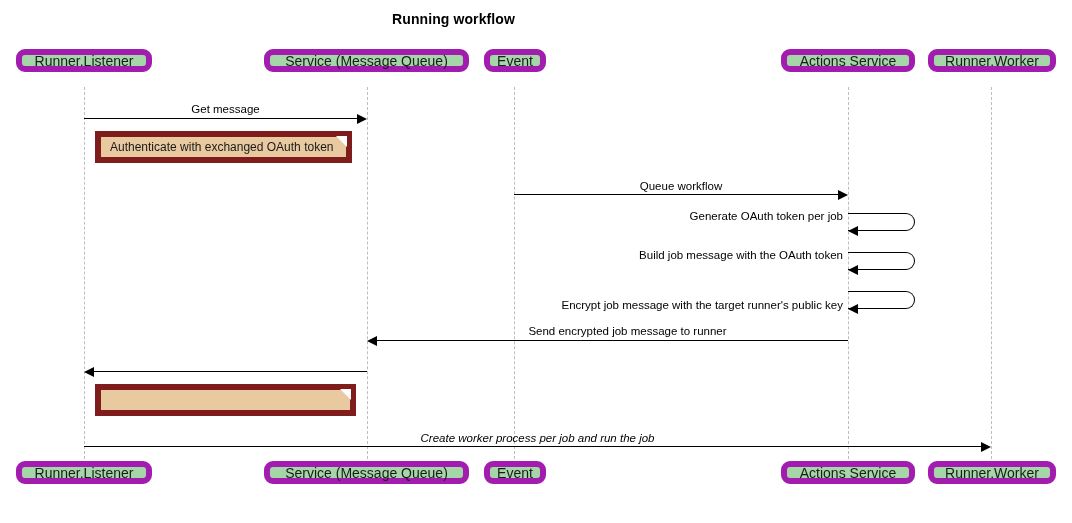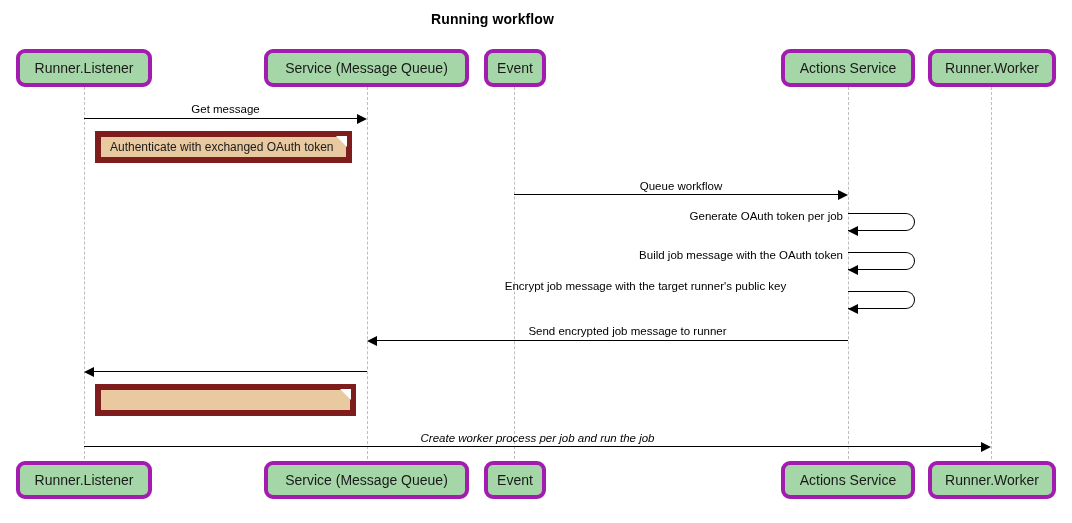--- a/index.html
+++ b/index.html
@@ -21,32 +21,31 @@
   #diagram-title {
     position: absolute;
     left: 0;
     top: 11px;
     width: 907px;
     text-align: center;
     font-size: 14px;
     font-weight: bold;
     color: #000000;
     letter-spacing: 0.1px;
-    padding-left: 39px;
   }
   .lifeline {
     position: absolute;
     width: 0;
     border-left: 1px dashed #bdbdbd;
   }
   .participant {
     position: absolute;
-    height: 38px;
+    height: 23px;
     background: #a5d6a7;
-    border: 4px solid #a21caf;
+    border: 6px solid #a21caf;
     border-radius: 9px;
     display: flex;
     align-items: center;
     justify-content: center;
     font-size: 14px;
     color: #1a1a1a;
     box-sizing: border-box;
     white-space: nowrap;
   }
   .msg-label {
@@ -184,21 +183,21 @@
   <div class="arrowhead right" style="left:838px; top:189.5px;"></div>
 
   <div class="msg-label" style="left:568px; top:210px; width:275px; text-align:right;">Generate OAuth token per job</div>
   <div class="selfloop" style="left:848px; top:213px; width:67px; height:18px;"></div>
   <div class="arrowhead left" style="left:848px; top:226px;"></div>
 
   <div class="msg-label" style="left:508px; top:249px; width:335px; text-align:right;">Build job message with the OAuth token</div>
   <div class="selfloop" style="left:848px; top:252px; width:67px; height:18px;"></div>
   <div class="arrowhead left" style="left:848px; top:265px;"></div>
 
-  <div class="msg-label" style="left:448px; top:280px; width:395px; text-align:center;">Encrypt job message with the target runner's public key</div>
+  <div class="msg-label" style="left:448px; top:299px; width:395px; text-align:right;">Encrypt job message with the target runner's public key</div>
   <div class="selfloop" style="left:848px; top:291px; width:67px; height:18px;"></div>
   <div class="arrowhead left" style="left:848px; top:304px;"></div>
 
   <div class="msg-label" style="left:367px; top:325px; width:481px;margin-left:20px;">Send encrypted job message to runner</div>
   <div class="msg-line" style="left:377px; top:340px; width:471px;"></div>
   <div class="arrowhead left" style="left:367px; top:335.5px;"></div>
 
   <div class="msg-line" style="left:94px; top:371px; width:273px;"></div>
   <div class="arrowhead left" style="left:84px; top:366.5px;"></div>
 

